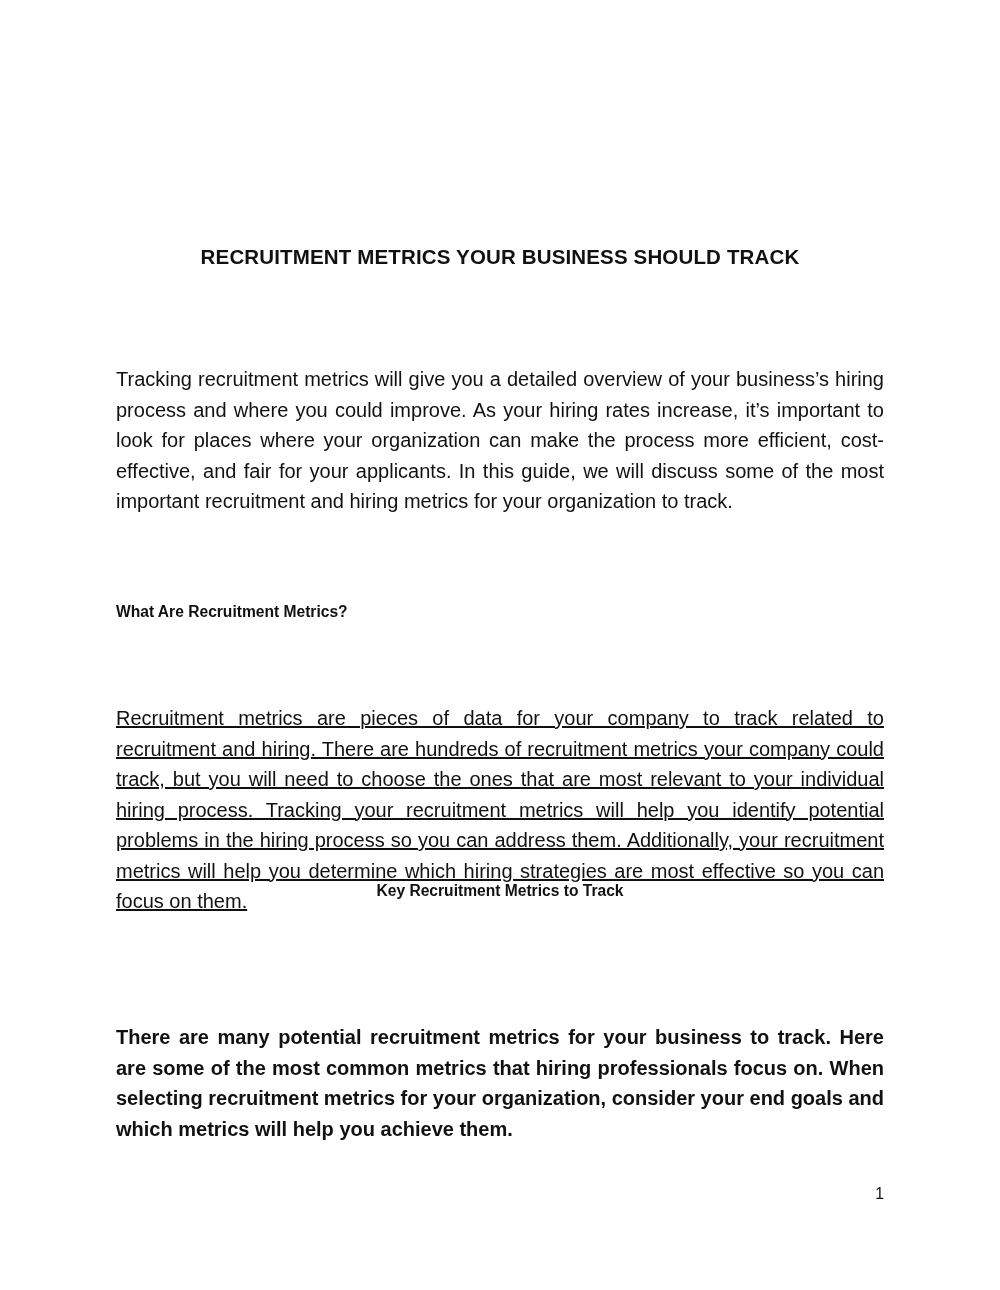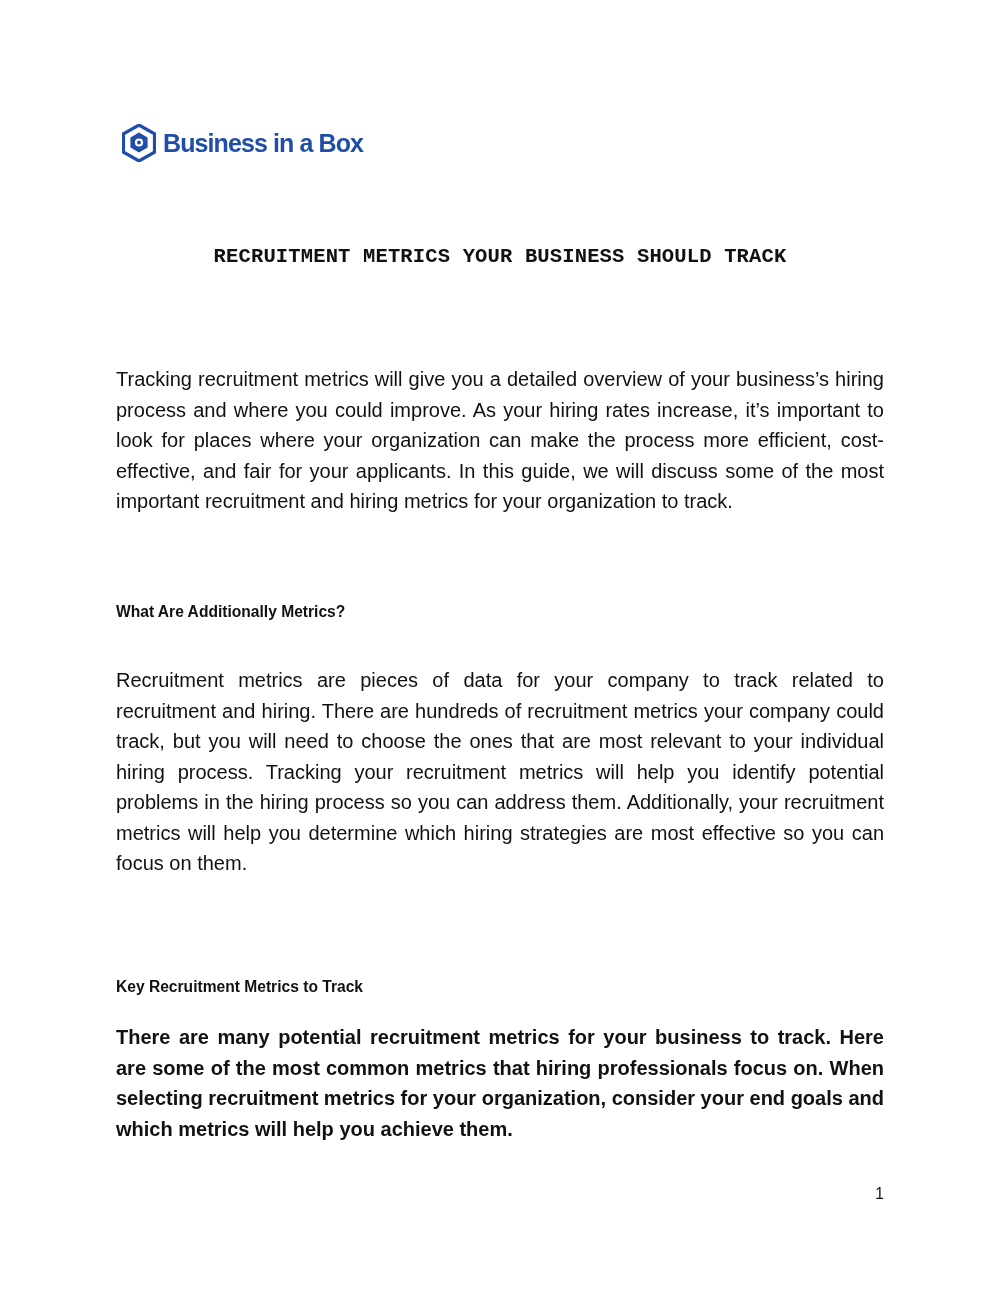--- a/index.html
+++ b/index.html
@@ -60,21 +60,20 @@
     font-weight: bold;
     letter-spacing: 0.15px;
     color: #111111;
     margin: 0;
     padding: 0;
     position: absolute;
     top: 244px;
     left: 0;
     width: 768px;
     line-height: 1.25;
-    font-family: Liberation Mono, monospace;
   }
 
   .para {
     position: absolute;
     left: 0;
     width: 768px;
     margin: 0;
     font-size: 20px;
     line-height: 30.5px;
     text-align: justify;
@@ -94,58 +93,47 @@
     font-size: 15.6px;
     line-height: 30.5px;
     font-weight: bold;
     color: #111111;
     text-align: left;
   }
 
   
   #para-intro   { top: 364px; }
   #heading-what { top: 597px; }
-  #para-what    { top: 665px; }
-  #heading-key  { top: 972px; }
+  #para-what    { top: 703px; text-decoration: underline; }
+  #heading-key  { top: 876px; text-align: center; }
   #para-key     { top: 1022px; }
 
   .page-number {
     position: absolute;
     right: 116px;
     top: 1186px;
     font-size: 15.6px;
     line-height: 1;
     color: #111111;
     text-align: right;
   }
 </style>
 </head>
 <body>
 
 <div class="page">
 
-  <div class="logo-block">
-    <span class="logo-mark-wrap">
-      <svg class="logo-mark" viewBox="0 0 34 38" xmlns="http://www.w3.org/2000/svg" aria-hidden="true">
-        <polygon points="17,1 32.5,9.8 32.5,28.2 17,37 1.5,28.2 1.5,9.8" fill="none" stroke="#1F4EA8" stroke-width="3.2"></polygon>
-        <polygon points="17,8.5 25.6,13.4 25.6,23.6 17,28.5 8.4,23.6 8.4,13.4" fill="#1F4EA8"></polygon>
-        <circle cx="17" cy="18.5" r="4.1" fill="#ffffff"></circle>
-        <circle cx="17" cy="18.5" r="1.9" fill="#1F4EA8"></circle>
-      </svg>
-    </span>
-    <span class="logo-text">Business in a Box</span>
-  </div>
 
   <div class="doc">
 
     <h1 class="doc-title">RECRUITMENT METRICS YOUR BUSINESS SHOULD TRACK</h1>
 
     <p class="para" id="para-intro">Tracking recruitment metrics will give you a detailed overview of your business’s hiring process and where you could improve. As your hiring rates increase, it’s important to look for places where your organization can make the process more efficient, cost-effective, and fair for your applicants. In this guide, we will discuss some of the most important recruitment and hiring metrics for your organization to track.</p>
 
-    <h2 class="heading" id="heading-what">What Are Additionally Metrics?</h2>
+    <h2 class="heading" id="heading-what">What Are Recruitment Metrics?</h2>
 
     <p class="para" id="para-what">Recruitment metrics are pieces of data for your company to track related to recruitment and hiring. There are hundreds of recruitment metrics your company could track, but you will need to choose the ones that are most relevant to your individual hiring process. Tracking your recruitment metrics will help you identify potential problems in the hiring process so you can address them. Additionally, your recruitment metrics will help you determine which hiring strategies are most effective so you can focus on them.</p>
 
     <h2 class="heading" id="heading-key">Key Recruitment Metrics to Track</h2>
 
     <p class="para last-ragged" id="para-key">There are many potential recruitment metrics for your business to track. Here are some of the most common metrics that hiring professionals focus on. When selecting recruitment metrics for your organization, consider your end goals and which metrics will help you achieve them.</p>
 
   </div>
 
   <div class="page-number">1</div>

